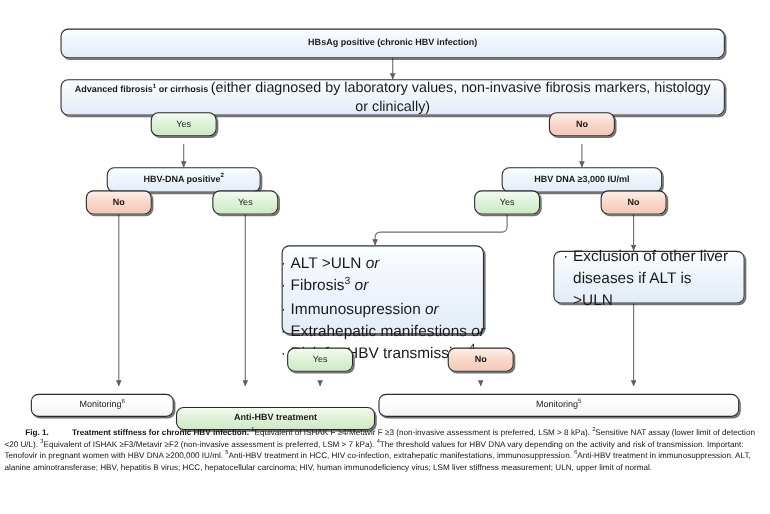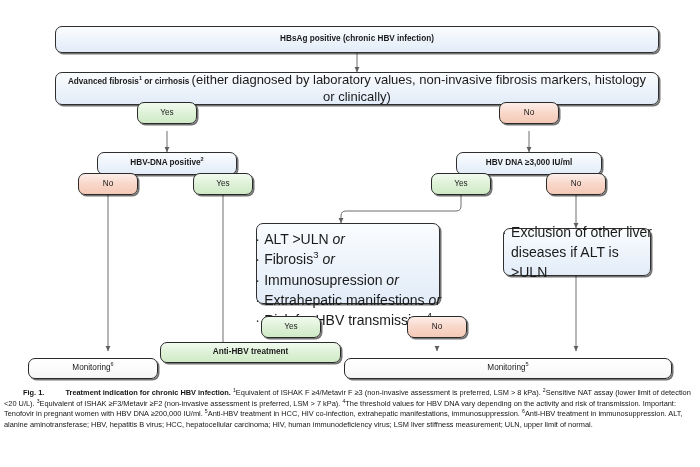--- a/index.html
+++ b/index.html
@@ -22,20 +22,21 @@
     background:linear-gradient(180deg,#fbfdff 0%,#eef4fb 48%,#e2ecf8 100%);
     border-color:#2f2f2f;
   }
   .green{
     background:linear-gradient(180deg,#f2fbf0 0%,#ddf1d6 52%,#cfeac6 100%);
     border-color:#2a2a2a;
   }
   .red{
     background:linear-gradient(180deg,#fdeee9 0%,#f8d6c8 52%,#f5c9b7 100%);
     border-color:#2a2a2a;
+    font-weight:bold;
   }
   .white{
     background:linear-gradient(180deg,#ffffff 0%,#fbfbfb 55%,#f4f4f4 100%);
     border-color:#2a2a2a;
   }
   .bold{font-weight:bold;}
   .stack{display:block;padding:0 6px;}
   .sub{font-size:13px;font-weight:normal;}
   sup{font-size:0.68em;vertical-align:super;line-height:0;}
   .bullets{
@@ -122,48 +123,48 @@
   <div class="node blue" style="left:256px;top:223px;width:184px;height:81px;align-items:flex-start;">
     <span class="bullets">
       <span class="bl"><span class="dot">·</span>ALT &gt;ULN <em>or</em></span>
       <span class="bl"><span class="dot">·</span>Fibrosis<sup>3</sup> <em>or</em></span>
       <span class="bl"><span class="dot">·</span>Immunosupression <em>or</em></span>
       <span class="bl"><span class="dot">·</span>Extrahepatic manifestions <em>or</em></span>
       <span class="bl"><span class="dot">·</span>Risk for HBV transmission<sup>4</sup></span>
     </span>
   </div>
 
-  <div class="node blue" style="left:503px;top:228px;width:148px;height:48px;">
+  <div class="node blue" style="left:503px;top:228px;width:174px;height:48px;">
     <span class="bullets" style="padding:0 8px;">
       <span class="bl"><span class="dot">·</span><span>Exclusion of other liver</span></span>
       <span class="hang">diseases if ALT is &gt;ULN</span>
     </span>
   </div>
 
   <div class="node green" style="left:261px;top:316px;width:60px;height:22px;">
     <span>Yes</span>
   </div>
   <div class="node red" style="left:407px;top:316px;width:60px;height:22px;">
     <span>No</span>
   </div>
 
   <div class="node white" style="left:28px;top:358px;width:130px;height:21px;">
     <span><span>Monitoring</span><sup>6</sup></span>
   </div>
-  <div class="node green bold" style="left:160px;top:342px;width:181px;height:21px;">
+  <div class="node green bold" style="left:160px;top:370px;width:181px;height:21px;">
     <span>Anti-HBV treatment</span>
   </div>
   <div class="node white" style="left:344px;top:358px;width:328px;height:21px;">
     <span><span>Monitoring</span><sup>5</sup></span>
   </div>
 </div>
 
 <div id="caption">
   <span class="lead">Fig. 1.</span>
-  <span class="lead">Treatment indication for chronic HBV infection.</span>
+  <span class="lead">Treatment stiffness for chronic HBV infection.</span>
   <sup>1</sup><span>Equivalent of ISHAK F ≥4/Metavir F ≥3 (non-invasive assessment is preferred, LSM &gt; 8 kPa).</span>
   <sup>2</sup><span>Sensitive NAT assay (lower limit of detection &lt;20 U/L).</span>
   <sup>3</sup><span>Equivalent of ISHAK ≥F3/Metavir ≥F2 (non-invasive assessment is preferred, LSM &gt; 7 kPa).</span>
   <sup>4</sup><span>The threshold values for HBV DNA vary depending on the activity and risk of transmission. Important: Tenofovir in pregnant women with HBV DNA ≥200,000 IU/ml.</span>
   <sup>5</sup><span>Anti-HBV treatment in HCC, HIV co-infection, extrahepatic manifestations, immunosuppression.</span>
   <sup>6</sup><span>Anti-HBV treatment in immunosuppression.</span>
   <span>ALT, alanine aminotransferase; HBV, hepatitis B virus; HCC, hepatocellular carcinoma; HIV, human immunodeficiency virus; LSM liver stiffness measurement; ULN, upper limit of normal.</span>
 </div>
 
 </body></html>

